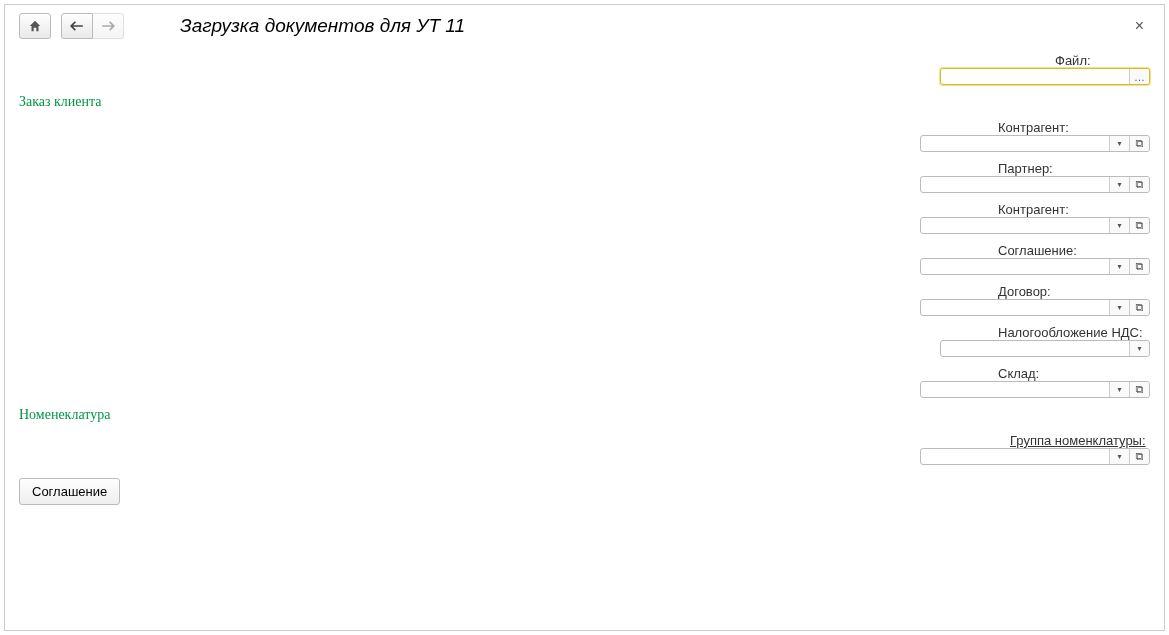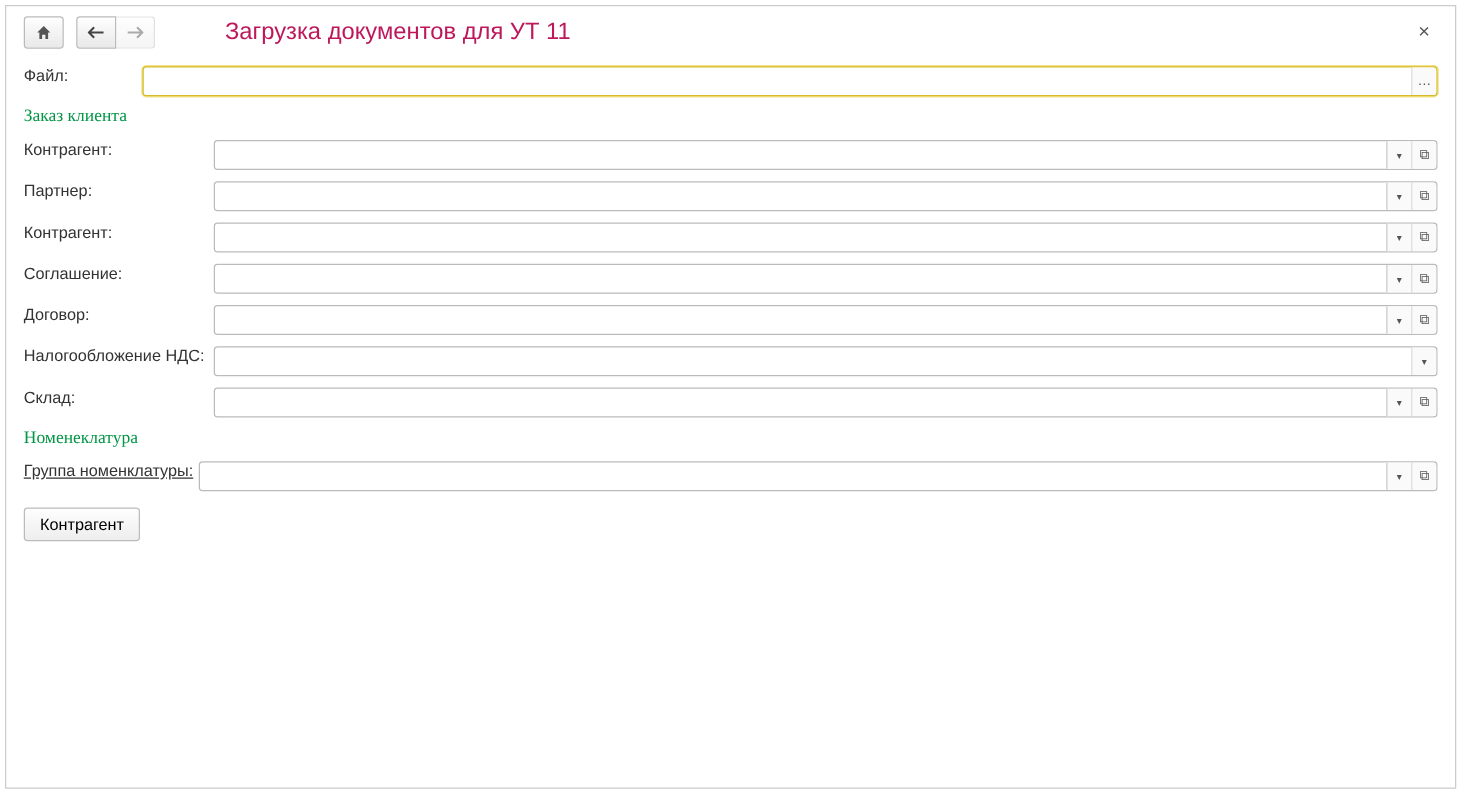--- a/index.html
+++ b/index.html
@@ -37,37 +37,39 @@
   padding: 0 8px;
   min-width: 30px;
 }
 .home-btn { margin-right: 10px; }
 .nav-group { display: flex; }
 .nav-group .nav-btn:first-child { border-top-right-radius: 0; border-bottom-right-radius: 0; }
 .nav-group .nav-btn:last-child { border-top-left-radius: 0; border-bottom-left-radius: 0; border-left: 0; }
 .nav-btn.disabled { opacity: 0.45; cursor: default; }
 .title {
   font-size: 19px;
-  color: #be185d;
+  color: #000000;
   margin-left: 56px;
+  font-style: italic;
 }
 .close-x {
   position: absolute;
   right: 16px;
   top: 8px;
   font-size: 16px;
   cursor: pointer;
   color: #555;
   padding: 4px;
 }
 .form-row {
   display: flex;
-  align-items: flex-start;
+  align-items: flex-end;
   margin-bottom: 9px;
   width: 100%;
+  flex-direction: column;
 }
 .form-label {
   color: #333;
   flex-shrink: 0;
 }
 .label-narrow { width: 95px; }
 .label-med { width: 152px; }
 .label-wide { width: 140px; text-decoration: underline; }
 .input-wrap {
   flex: 1;
@@ -233,15 +235,15 @@
   <div class="form-row">
     <div class="form-label label-wide">Группа номенклатуры:</div>
     <div class="input-wrap">
       <input class="input-field" value="" style="">
       <div class="input-btn caret"></div>
       <div class="input-btn open"></div>
     </div>
   </div>
 
 
-  <button class="action-btn">Контрагент</button>
+  <button class="action-btn">Соглашение</button>
 
 </div>
 
 </body></html>

